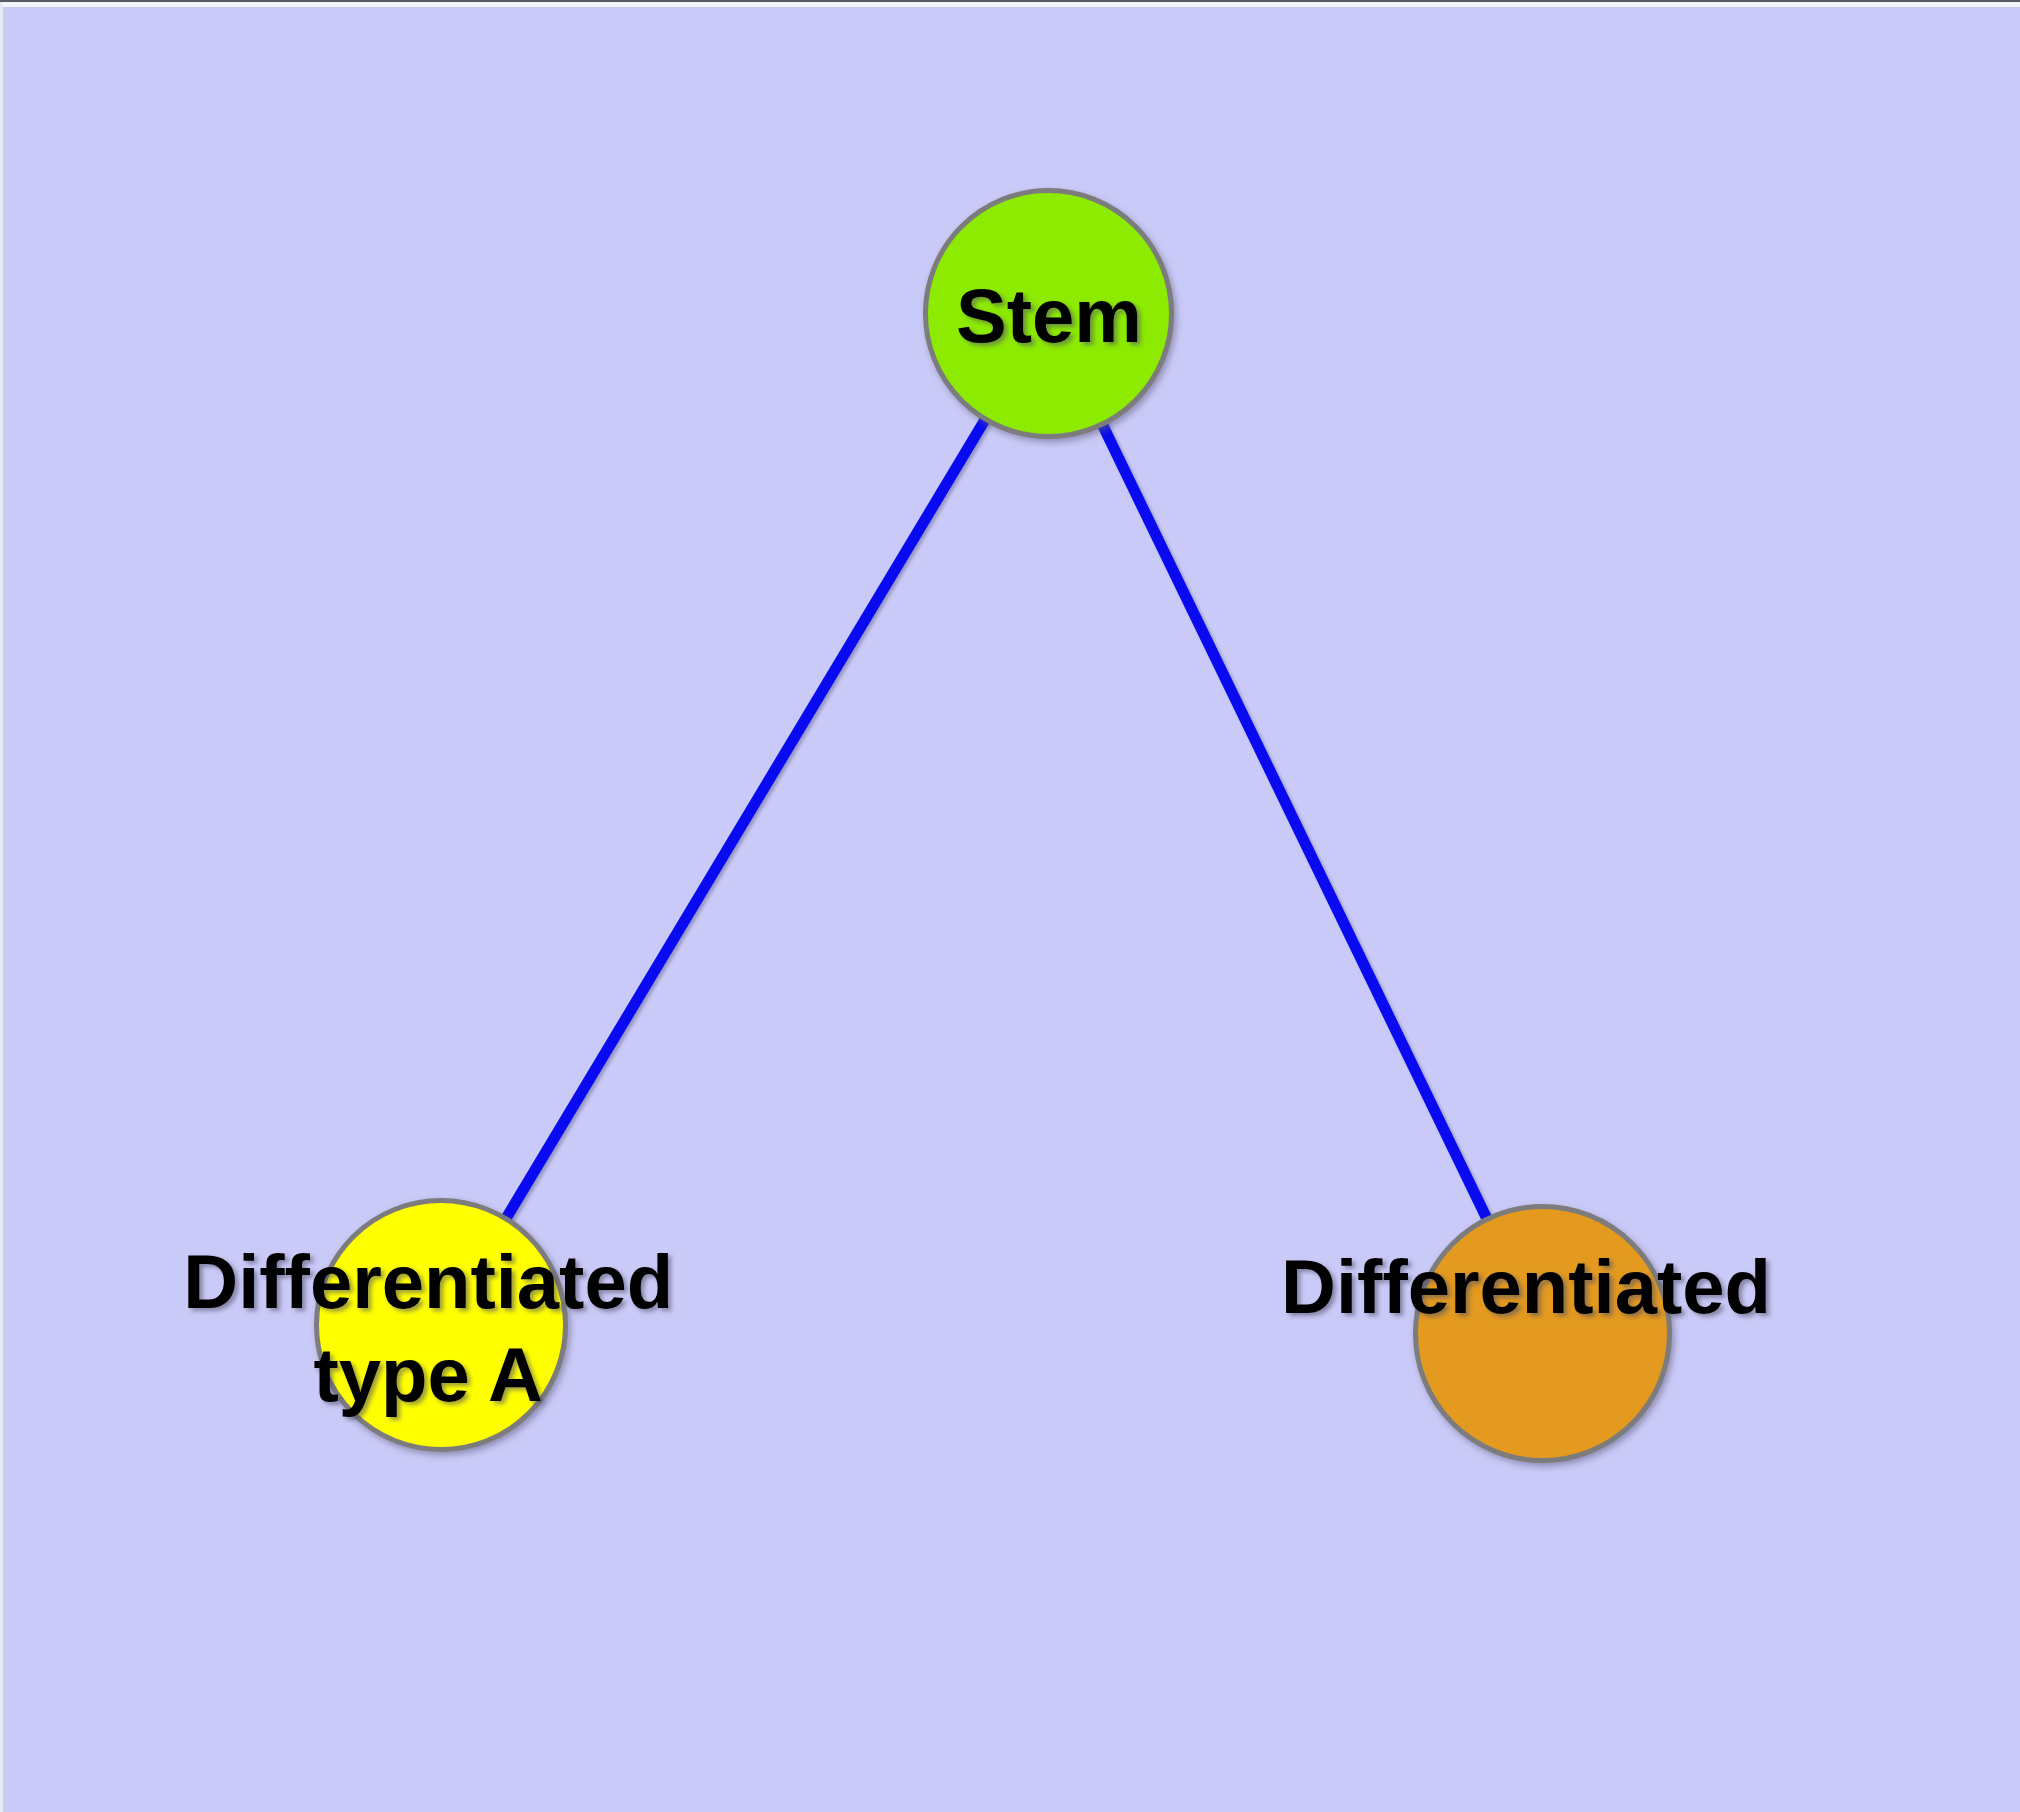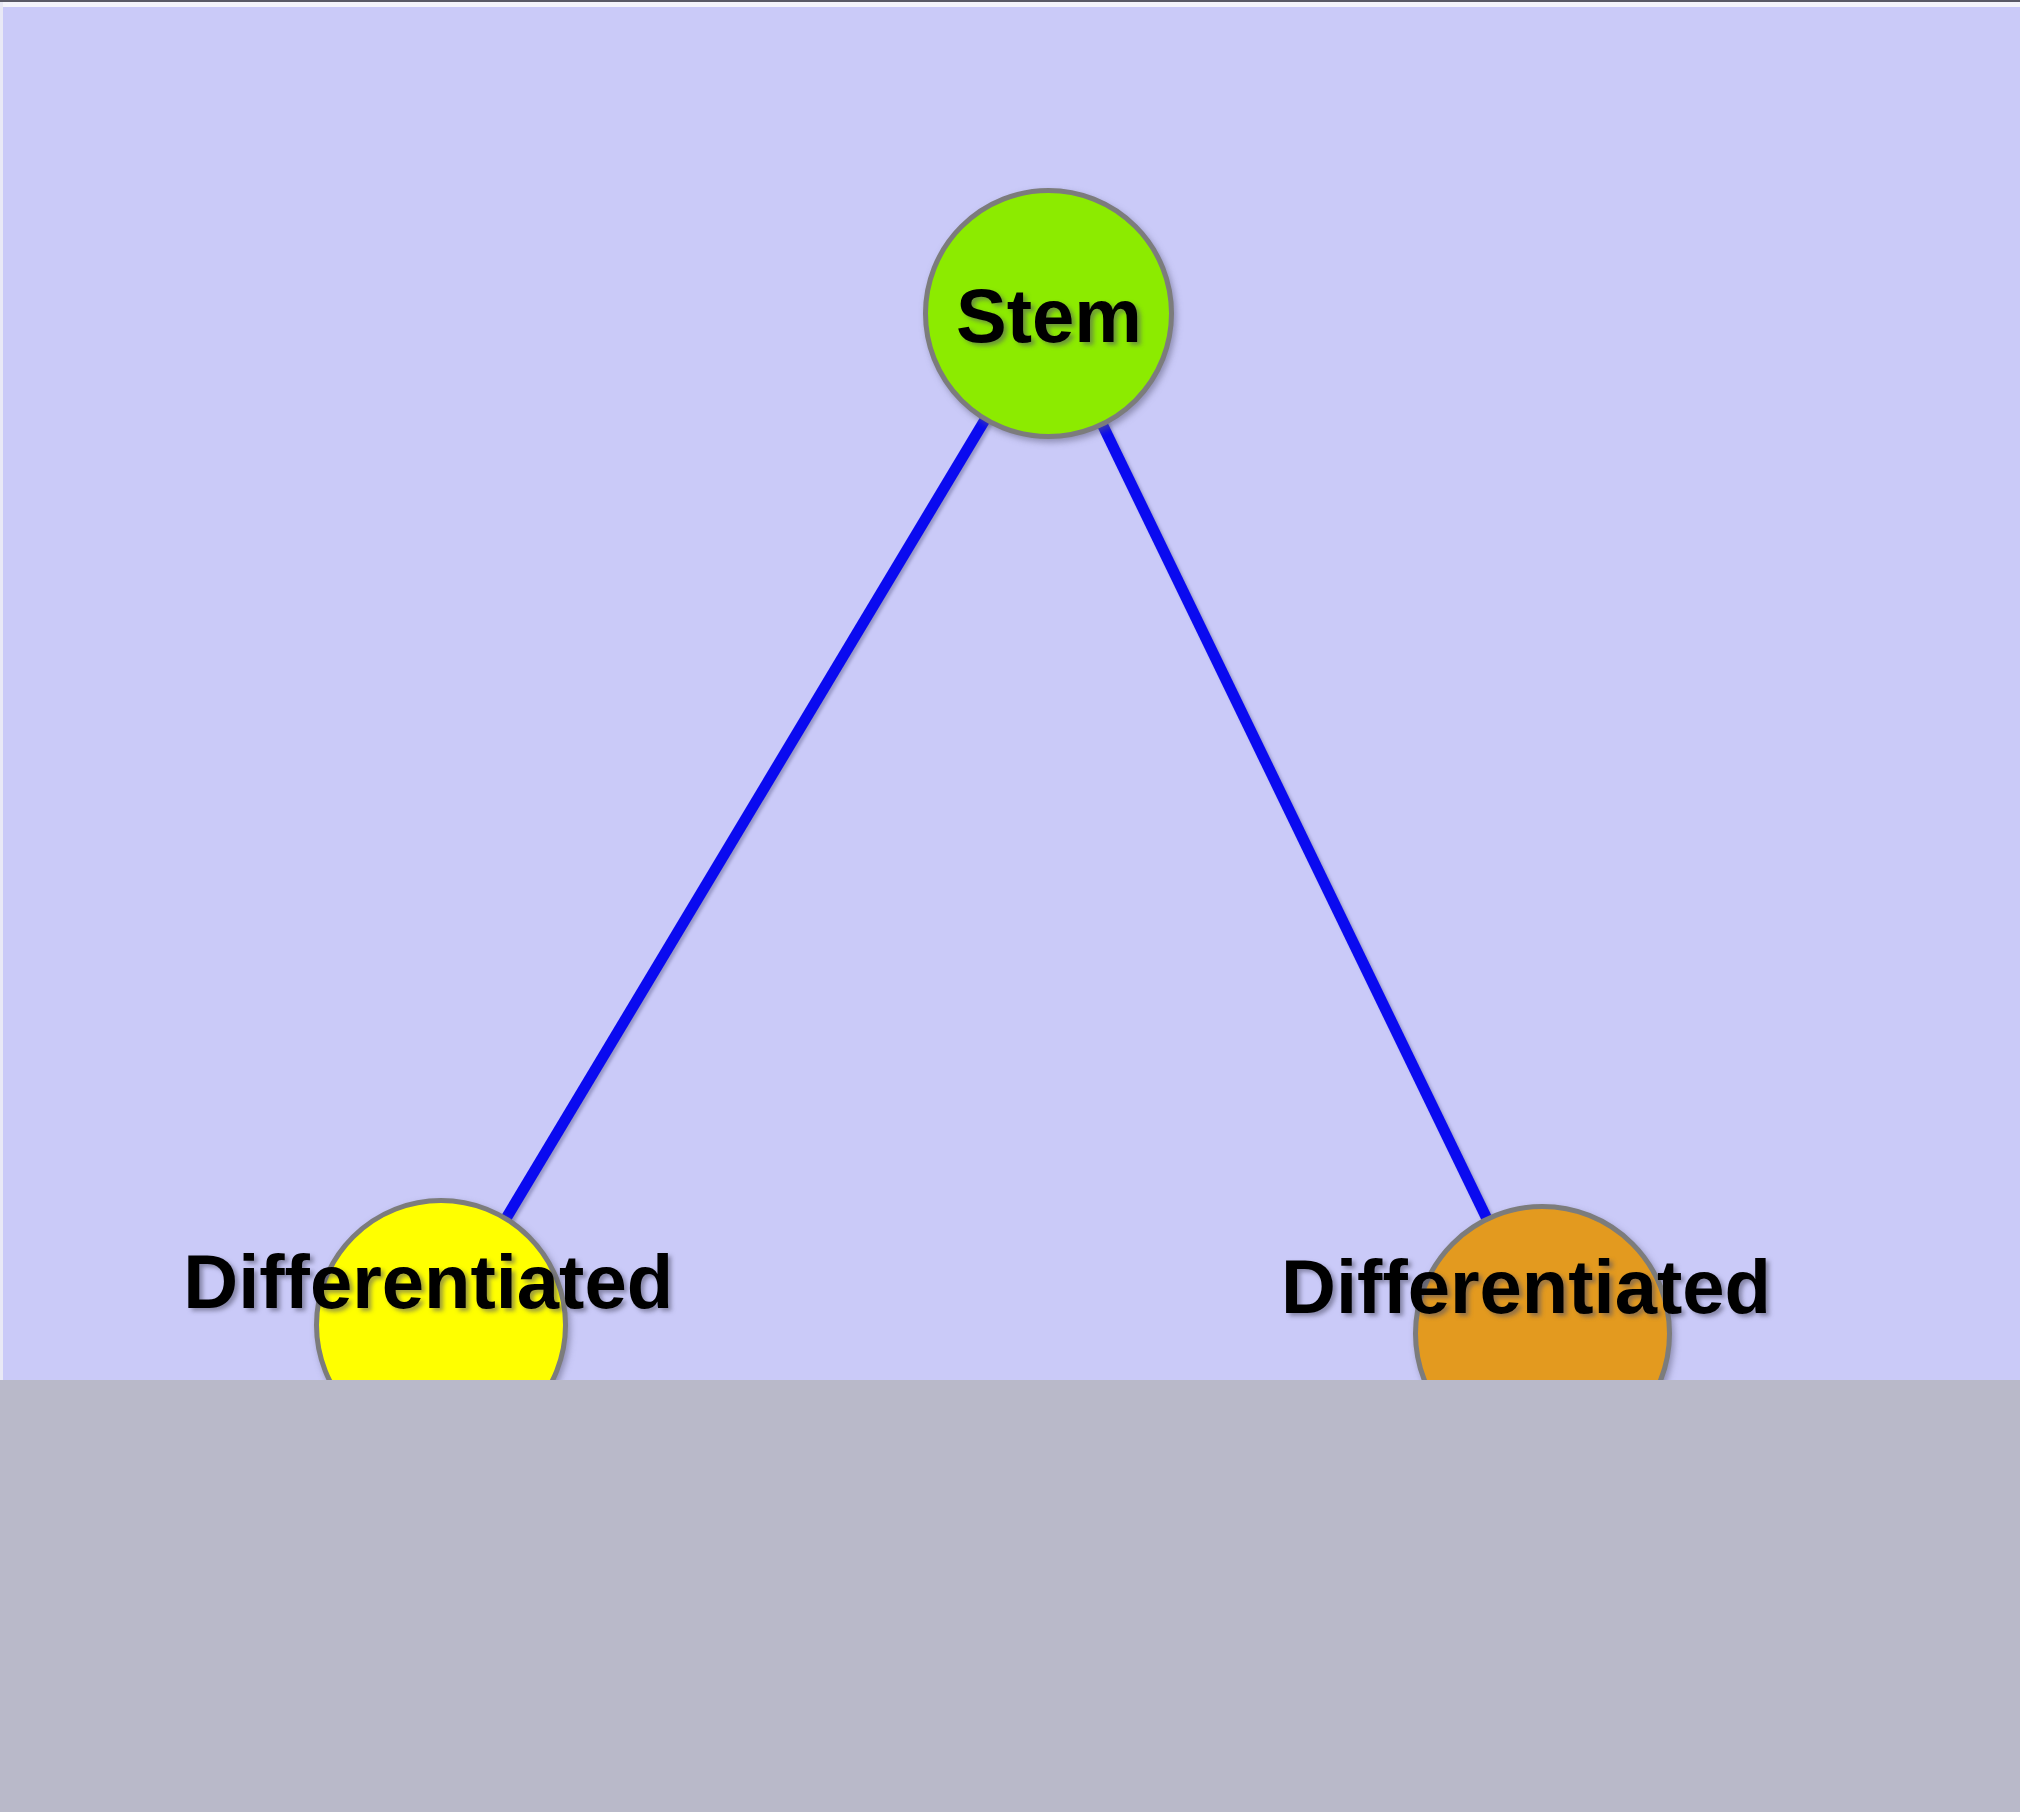--- a/index.html
+++ b/index.html
@@ -3,21 +3,21 @@
 <meta charset="utf-8">
 <style>
   html, body {
     margin: 0;
     padding: 0;
     background: #b9b9c9;
   }
   .stage {
     position: relative;
     width: 2021px;
-    height: 1380px;
+    height: 1812px;
     overflow: hidden;
     font-family: "Liberation Sans", sans-serif;
   }
   
   .frame-top-line {
     position: absolute;
     left: 0; top: 0;
     width: 100%; height: 1.7px;
     background: #5a5a66;
   }
@@ -86,20 +86,21 @@
   <div class="node node-a" style="background-color: rgb(255, 255, 0); border-color: rgb(124, 124, 124);"></div>
 
   <div class="node node-b" style="background-color: rgb(227, 154, 31); border-color: rgb(124, 124, 124);"></div>
 
   <div class="label label-stem">
     <span class="line">Stem</span>
   </div>
 
   <div class="label label-a">
     <span class="line">Differentiated</span>
+    <span class="line">type A</span>
   </div>
 
   <div class="label label-b">
     <span class="line">Differentiated</span>
   </div>
 
 </div>
 
 
 </body></html>

